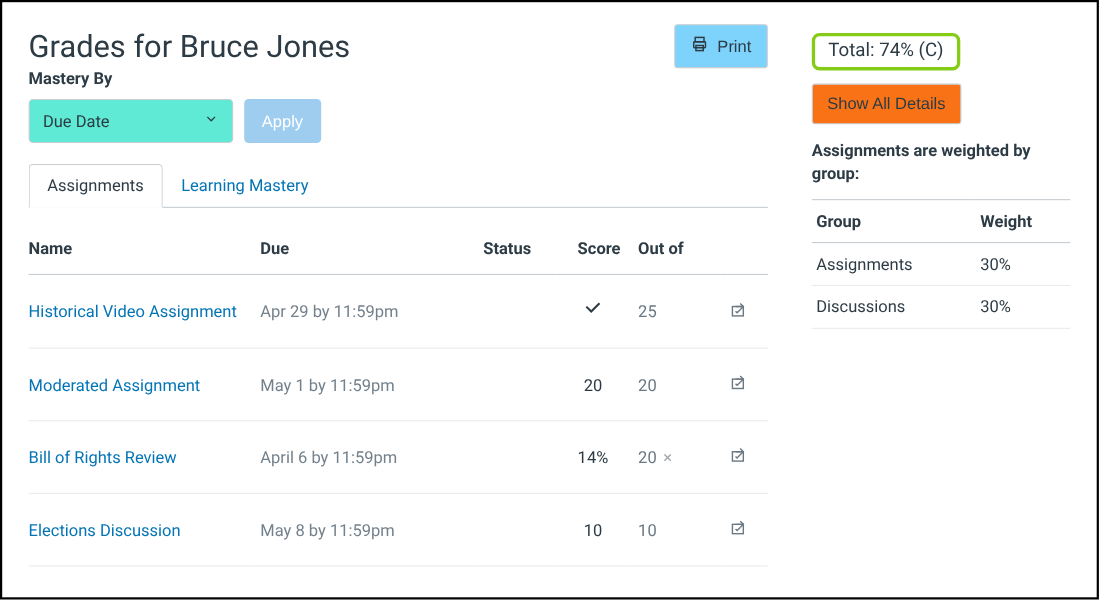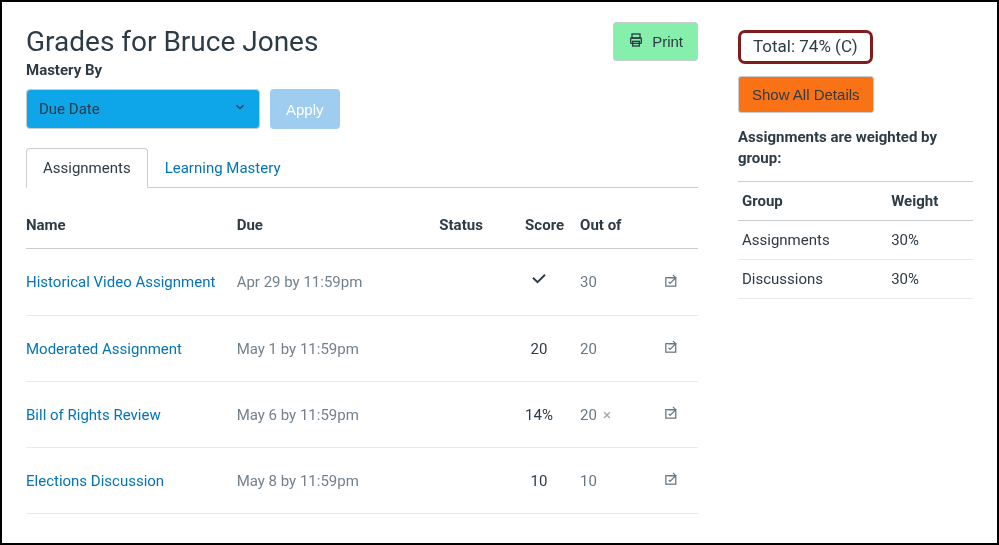--- a/index.html
+++ b/index.html
@@ -21,40 +21,40 @@
       justify-content: space-between;
       align-items: center;
     }
     h1 { font-size: 28px; font-weight: 400; color: #2D3B45; }
     .print-btn {
       display: inline-flex;
       align-items: center;
       gap: 8px;
       padding: 9px 14px;
       border: 1px solid #C7CDD1;
-      background: #86efac;
+      background: #7dd3fc;
       border-radius: 3px;
       font-size: 15px;
       color: #2D3B45;
       cursor: pointer;
     }
     .print-btn svg { width: 16px; height: 16px; }
     .arrange-label { font-weight: 700; font-size: 15px; margin-bottom: 10px; display: block; }
     .arrange-row { display: flex; gap: 10px; align-items: center; margin-bottom: 18px; }
     .select-wrap {
       position: relative;
       border: 1px solid #C7CDD1;
       border-radius: 4px;
-      width: 234px;
+      width: 186px;
       height: 40px;
       display: flex;
       align-items: center;
       padding: 0 12px;
       font-size: 15px;
-      background: #0ea5e9;
+      background: #5eead4;
       cursor: pointer;
     }
     .select-wrap .chev { position: absolute; right: 12px; top: 50%; transform: translateY(-50%); }
     .apply-btn {
       background: #9ECDF0;
       color: #fff;
       border: none;
       border-radius: 4px;
       padding: 0 16px;
       height: 40px;
@@ -110,21 +110,21 @@
     .col-outof { width: 78px; }
     .col-action { width: 40px; }
     .grades-table th.col-score { text-align: right; }
     .outof-cell { color: #6A7883; }
     .outof-cell .mult { color: #9FA7AD; margin-left: 6px; }
     .row-icon { color: #6A7883; }
     .row-icon svg { width: 17px; height: 17px; }
     .check-icon svg { width: 18px; height: 18px; stroke: #2D3B45; }
     .total-badge {
       display: inline-block;
-      border: 3px solid #7f1d1d;
+      border: 3px solid #84cc16;
       border-radius: 7px;
       padding: 3px 12px 5px;
       font-size: 17px;
       color: #2D3B45;
       margin-bottom: 12px;
     }
     .show-details-btn {
       display: inline-block;
       padding: 9px 13px;
       border: 1px solid #C7CDD1;
@@ -199,21 +199,21 @@
     <tbody>
       <tr>
         <td><a href="#" class="assignment-link">Historical Video Assignment</a></td>
         <td class="due-text">Apr 29 by 11:59pm</td>
         <td></td>
         <td class="col-score check-icon">
           <span><svg viewBox="0 0 24 24" fill="none" stroke="#2D3B45" stroke-width="2.5">
                 <polyline points="4 9 10 15 20 5"></polyline>
               </svg></span>
         </td>
-        <td class="outof-cell"><span>30</span></td>
+        <td class="outof-cell"><span>25</span></td>
         <td class="row-icon">
           <svg viewBox="0 0 24 24" fill="none" stroke="#6A7883" stroke-width="1.8">
               <rect x="4" y="8" width="14" height="12"></rect>
               <polyline points="14 4 18 8 14 12"></polyline>
               <line x1="8" y1="8" x2="18" y2="8"></line>
               <polyline points="8 14 10 16 14 12"></polyline>
             </svg>
         </td>
       </tr>
       <tr>
@@ -226,21 +226,21 @@
           <svg viewBox="0 0 24 24" fill="none" stroke="#6A7883" stroke-width="1.8">
               <rect x="4" y="8" width="14" height="12"></rect>
               <polyline points="14 4 18 8 14 12"></polyline>
               <line x1="8" y1="8" x2="18" y2="8"></line>
               <polyline points="8 14 10 16 14 12"></polyline>
             </svg>
         </td>
       </tr>
       <tr>
         <td><a href="#" class="assignment-link">Bill of Rights Review</a></td>
-        <td class="due-text">May 6 by 11:59pm</td>
+        <td class="due-text">April 6 by 11:59pm</td>
         <td></td>
         <td class="col-score">14%</td>
         <td class="outof-cell"><span>20</span><span class="mult">×</span></td>
         <td class="row-icon">
           <svg viewBox="0 0 24 24" fill="none" stroke="#6A7883" stroke-width="1.8">
               <rect x="4" y="8" width="14" height="12"></rect>
               <polyline points="14 4 18 8 14 12"></polyline>
               <line x1="8" y1="8" x2="18" y2="8"></line>
               <polyline points="8 14 10 16 14 12"></polyline>
             </svg>

